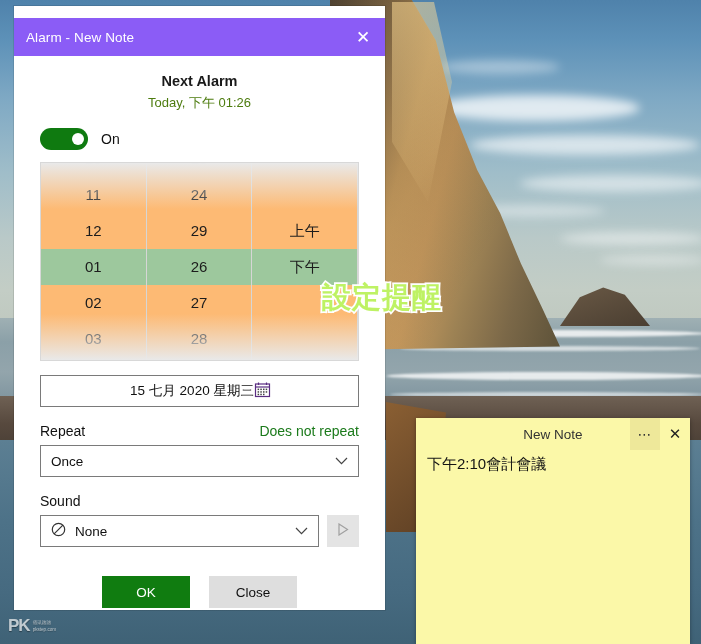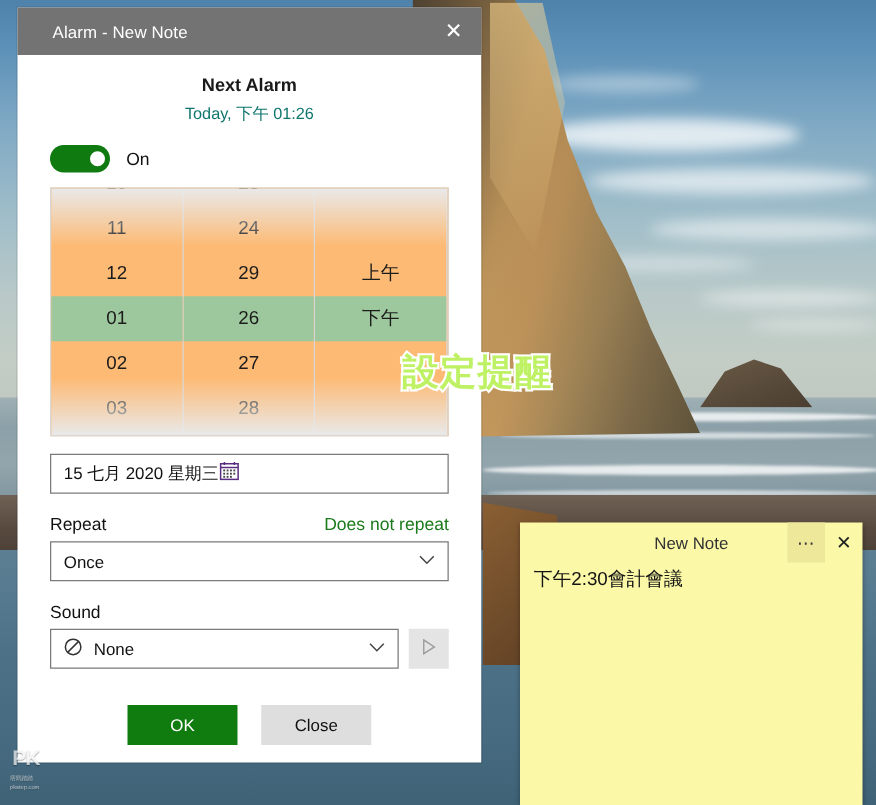--- a/index.html
+++ b/index.html
@@ -90,41 +90,42 @@
   }
 
   
   #alarm-dialog {
     position: absolute; left: 14px; top: 6px;
     width: 371px; height: 604px;
     background: #ffffff;
     box-shadow: 0 0 0 1px rgba(0,0,0,.10);
   }
   #titlebar {
-    height: 38px; background: #737373;
+    height: 38px; background: #8b5cf6;
     display: flex; align-items: center; justify-content: space-between;
-    padding-left: 28px;
+    padding-left: 12px;
+    margin-top: 12px;
   }
   #titlebar .title {
     color: #fff; font-size: 13.5px; letter-spacing: .1px;
   }
   #titlebar .close {
     width: 44px; height: 38px; display: flex;
     align-items: center; justify-content: center;
     color: #fff; font-size: 17px; cursor: pointer;
   }
 
   .dialog-body { padding: 0 0; }
 
   .next-alarm-title {
     text-align: center; font-weight: bold; font-size: 14.5px;
     color: #1a1a1a; margin-top: 17px;
   }
   .next-alarm-sub {
-    text-align: center; font-size: 13px; color: #0f766e; margin-top: 5px;
+    text-align: center; font-size: 13px; color: #4d7c0f; margin-top: 5px;
   }
 
   .toggle-row {
     display: flex; align-items: center; gap: 13px;
     margin: 16px 0 0 26px;
   }
   .toggle {
     width: 48px; height: 22px; border-radius: 11px;
     background: #0f7a10; position: relative; cursor: pointer;
   }
@@ -163,21 +164,21 @@
   }
   .picker-fade-bot {
     bottom: 0;
     background: linear-gradient(0deg, #e9e9e9 0%, rgba(255,255,255,0) 100%);
   }
 
   
   .date-field {
     margin: 14px 26px 0 26px; height: 32px;
     border: 1px solid #7a7a7a; background: #fff;
-    display: flex; align-items: center; justify-content: flex-start;
+    display: flex; align-items: center; justify-content: center;
     padding: 0 8px 0 10px; cursor: pointer;
   }
   .date-field .dval { font-size: 13.5px; color: #111; }
 
   .section-label {
     margin: 16px 26px 0 26px; font-size: 14px; color: #111;
     display: flex; align-items: baseline; justify-content: space-between;
   }
   .section-label .hint { font-size: 14px; color: #1b7a1b; }
 
@@ -245,21 +246,20 @@
     -webkit-text-stroke: 3.4px #ffffff;
     paint-order: stroke fill;
     white-space: nowrap;
   }
 
   
   #watermark {
     position: absolute; left: 8px; bottom: 8px;
     display: flex; align-items: flex-end; gap: 3px;
     opacity: .72;
-    flex-direction: column;
   }
   #watermark .pk {
     font-size: 17px; font-weight: bold; color: #f2f2f2;
     letter-spacing: -1px;
     text-shadow: 0 1px 1px rgba(0,0,0,.5);
   }
   #watermark .wm-sub {
     display: flex; flex-direction: column;
     font-size: 4.6px; color: #e4e4e4; line-height: 1.5; padding-bottom: 2px;
     text-shadow: 0 1px 1px rgba(0,0,0,.4);
@@ -424,21 +424,21 @@
 </div>
 
 <div id="annotation">設定提醒</div>
 
 <div id="sticky-note">
   <div class="note-bar">
     <span class="note-title">New Note</span>
     <span class="note-menu">⋯</span>
     <span class="note-close">✕</span>
   </div>
-  <div class="note-body">下午2:30會計會議</div>
+  <div class="note-body">下午2:10會計會議</div>
 </div>
 
 <div id="watermark">
   <span class="pk">PK</span>
   <span class="wm-sub">
     <span>痞凱踏踏</span>
     <span>pkstep.com</span>
   </span>
 </div>
 

